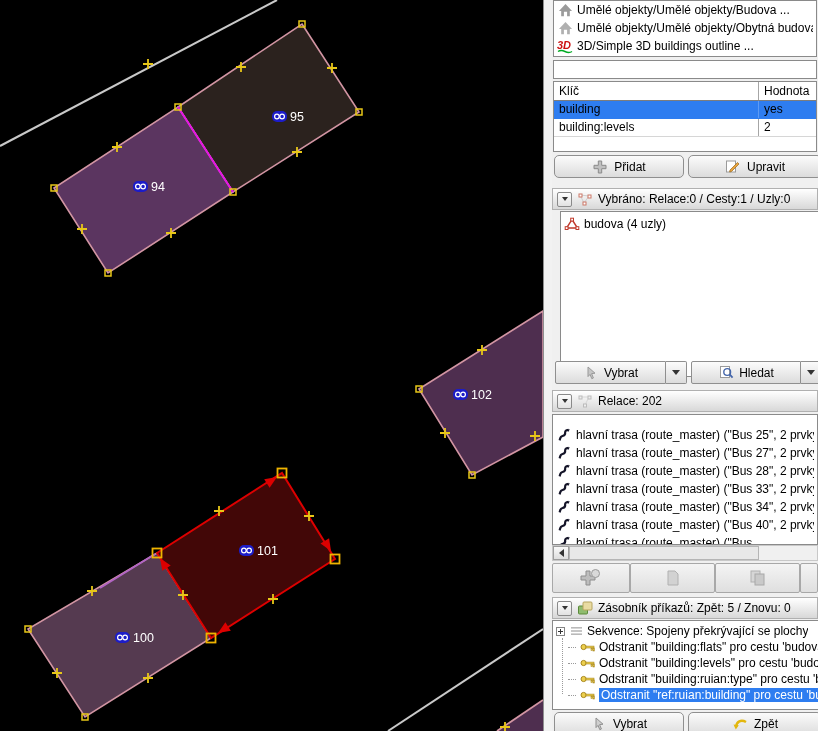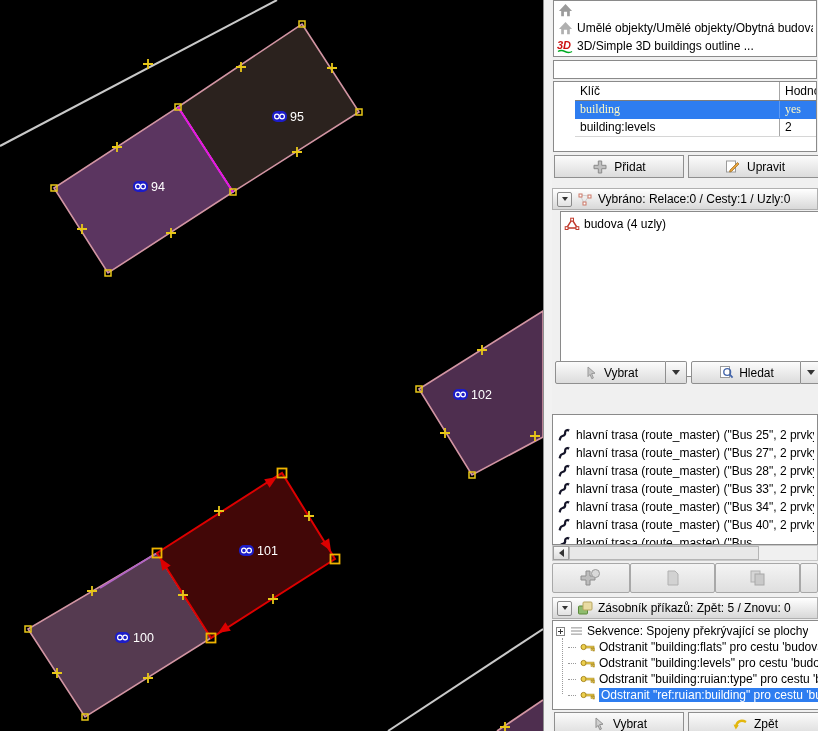--- a/index.html
+++ b/index.html
@@ -15,29 +15,29 @@
   .ic{flex:0 0 auto;display:inline-flex;width:16px;height:16px;align-items:center;justify-content:center;font-style:italic;}
   .ic svg{display:block;}
 
   
   #presets{left:1px;top:0;width:264px;height:57px;}
   #presets .row{height:18px;}
   #memberbox{left:1px;top:60px;width:264px;height:19px;}
 
   
   #tagtable{left:1px;top:81px;width:264px;height:71px;}
-  .trow{display:flex;height:17px;line-height:17px;border-bottom:1px solid #d6d6d6;margin-left:21px;}
+  .trow{display:flex;height:17px;line-height:17px;border-bottom:1px solid #d6d6d6;}
   .trow .k{width:204px;padding-left:5px;box-sizing:border-box;overflow:hidden;white-space:nowrap;}
   .trow .v{flex:1;padding-left:5px;border-left:1px solid #a6a6a6;box-sizing:border-box;overflow:hidden;white-space:nowrap;}
   .thead{height:18px;line-height:18px;border-bottom:1px solid #7d7d7d;font-weight:normal;}
-  .trow.sel{background:#2e7df0;color:#fef9c3;border-bottom-color:#2e7df0;font-family:Liberation Serif, serif;}
+  .trow.sel{background:#2e7df0;color:#000000;border-bottom-color:#2e7df0;}
   .trow.sel .v{border-left-color:#5d9bf4;}
 
   
-  .btn{position:absolute;height:23px;box-sizing:border-box;border:1px solid #8f8f8f;border-radius:0;
+  .btn{position:absolute;height:23px;box-sizing:border-box;border:1px solid #8f8f8f;border-radius:5px;
        background:linear-gradient(#fbfbfb,#dcdcdc);display:flex;align-items:center;justify-content:center;gap:6px;
        overflow:hidden;white-space:nowrap;}
   .splitbtn{position:absolute;height:23px;display:flex;box-sizing:border-box;}
   .splitbtn .main{flex:1;border:1px solid #8f8f8f;border-radius:2px 0 0 2px;background:linear-gradient(#fbfbfb,#dcdcdc);
        display:flex;align-items:center;justify-content:center;gap:5px;overflow:hidden;white-space:nowrap;}
   .splitbtn .arrow{width:20px;border:1px solid #8f8f8f;border-left:none;border-radius:0 2px 2px 0;
        background:linear-gradient(#fbfbfb,#dcdcdc);display:flex;align-items:center;justify-content:center;}
   .caret{width:0;height:0;border-left:4px solid transparent;border-right:4px solid transparent;border-top:5px solid #333;}
 
   
@@ -162,20 +162,21 @@
 
   <div class="dock">
 
     <div class="box" id="presets">
       <div class="row">
         <span class="ic">
             <svg width="15" height="15" viewBox="0 0 16 16">
               <path d="M8 1 L15 8.5 H12.6 V14 H9.7 V9.3 H6.3 V14 H3.4 V8.5 H1 Z" fill="#9b9b9b"></path>
             </svg>
           </span>
+        <span class="lbl">Umělé objekty/Umělé objekty/Budova ...</span>
       </div>
       <div class="row">
         <span class="ic">
             <svg width="15" height="15" viewBox="0 0 16 16">
               <path d="M8 1 L15 8.5 H12.6 V14 H9.7 V9.3 H6.3 V14 H3.4 V8.5 H1 Z" fill="#b0b0b0"></path>
             </svg>
           </span>
         <span class="lbl">Umělé objekty/Umělé objekty/Obytná budova ...</span>
       </div>
       <div class="row">
@@ -275,20 +276,34 @@
               </svg>
             </span>
           <span class="lbl">Hledat</span>
         </span>
         <span class="arrow">
             <span class="caret"></span>
           </span>
       </div>
     </div>
 
+    <div class="phead" id="relheader">
+      <span class="colbtn">
+          <span class="caret"></span>
+        </span>
+      <span class="ic">
+          <svg width="16" height="16" viewBox="0 0 16 16">
+            <path d="M3 4 L12 4 L8 12" fill="none" stroke="#d6d6d6"></path>
+            <rect x="2" y="3" width="3" height="3" fill="#eee" stroke="#bbb"></rect>
+            <rect x="11" y="3" width="3" height="3" fill="#eee" stroke="#bbb"></rect>
+            <rect x="6.5" y="11" width="3" height="3" fill="#eee" stroke="#bbb"></rect>
+          </svg>
+        </span>
+      <span class="lbl">Relace: 202</span>
+    </div>
     <div class="box" id="rellist">
       <div class="inner">
         <div class="row">
           <span class="ic">
               <svg width="14" height="14" viewBox="0 0 14 14">
                 <path d="M11.5 1.8 C4.5 2.6 11.5 7 5.5 8 C3 8.4 3.2 10.5 2.6 12.4" fill="none" stroke="#141428" stroke-width="2.2"></path>
                 <path d="M12.8 1.2 L9.6 1.5 L11.2 4 Z" fill="#141428"></path>
               </svg>
             </span>
           <span class="lbl">hlavní trasa (route_master) ("Bus 25", 2 prvky, nek</span>

